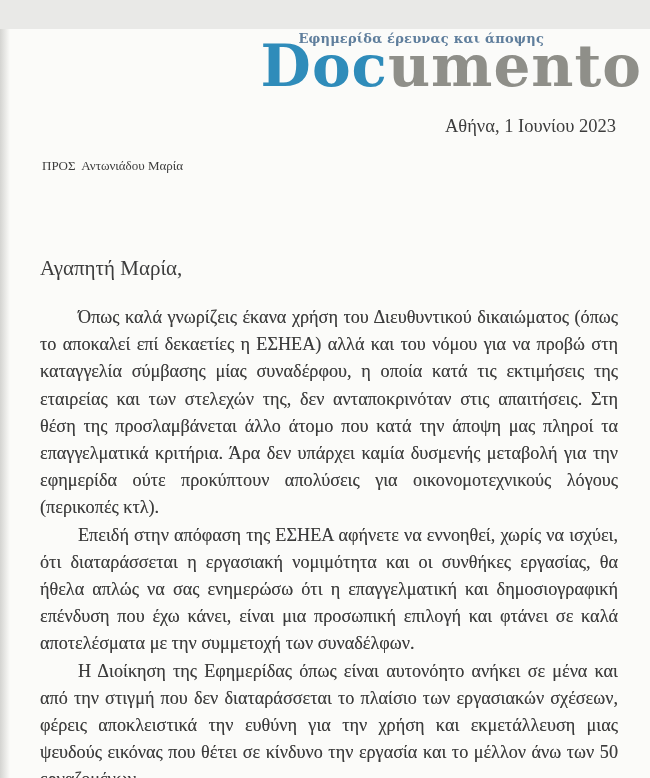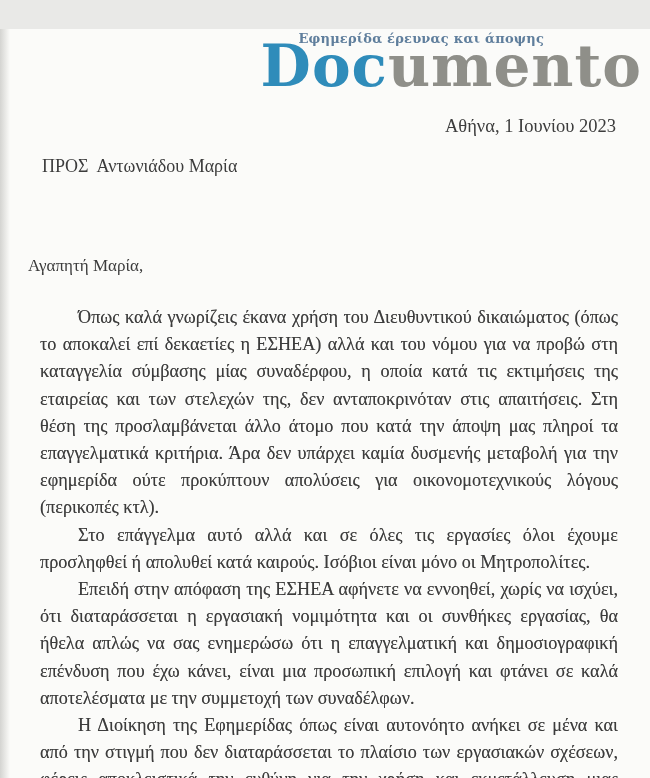--- a/index.html
+++ b/index.html
@@ -40,27 +40,27 @@
     margin-top:-3px;
     white-space:nowrap;
   }
 
   .date {
     position:absolute; top:87px; right:34px;
     font-size:18.5px;
   }
   .recipient {
     position:absolute; top:123px; left:42px;
-    font-size:18px; line-height:28px;
+    font-size:13px; line-height:28px;
   }
   .recipient .line1 { white-space:pre; }
   .recipient .line2 { padding-left:22px; }
   .salutation {
-    position:absolute; top:227px; left:28px;
-    font-size:17px;
+    position:absolute; top:227px; left:40px;
+    font-size:21px;
   }
   .body-text {
     position:absolute; top:275px; left:40px;
     width:578px;
     font-size:18.2px;
     line-height:27.2px;
     text-shadow:0 0 0.5px rgba(70,70,70,0.55);
   }
   .body-text p {
     margin:0;
@@ -83,18 +83,17 @@
   <div class="date">Αθήνα, 1 Ιουνίου 2023</div>
 
   <div class="recipient">
     <div class="line1">ΠΡΟΣ  Αντωνιάδου Μαρία</div>
   </div>
 
   <div class="salutation">Αγαπητή Μαρία,</div>
 
   <div class="body-text">
     <p>Όπως καλά γνωρίζεις έκανα χρήση του Διευθυντικού δικαιώματος (όπως το αποκαλεί επί δεκαετίες η ΕΣΗΕΑ) αλλά και του νόμου για να προβώ στη καταγγελία σύμβασης μίας συναδέρφου, η οποία κατά τις εκτιμήσεις της εταιρείας και των στελεχών της, δεν ανταποκρινόταν στις απαιτήσεις. Στη θέση της προσλαμβάνεται άλλο άτομο που κατά την άποψη μας πληροί τα επαγγελματικά κριτήρια. Άρα δεν υπάρχει καμία δυσμενής μεταβολή για την εφημερίδα ούτε προκύπτουν απολύσεις για οικονομοτεχνικούς λόγους (περικοπές κτλ).</p>
-    <p>Στο επάγγελμα αυτό αλλά και σε όλες τις εργασίες όλοι έχουμε προσληφθεί ή απολυθεί κατά καιρούς. Ισόβιοι είναι μόνο οι Μητροπολίτες.</p>
     <p>Επειδή στην απόφαση της ΕΣΗΕΑ αφήνετε να εννοηθεί, χωρίς να ισχύει, ότι διαταράσσεται η εργασιακή νομιμότητα και οι συνθήκες εργασίας, θα ήθελα απλώς να σας ενημερώσω ότι η επαγγελματική και δημοσιογραφική επένδυση που έχω κάνει, είναι μια προσωπική επιλογή και φτάνει σε καλά αποτελέσματα με την συμμετοχή των συναδέλφων.</p>
     <p>Η Διοίκηση της Εφημερίδας όπως είναι αυτονόητο ανήκει σε μένα και από την στιγμή που δεν διαταράσσεται  το πλαίσιο των εργασιακών σχέσεων, φέρεις αποκλειστικά την ευθύνη για την χρήση και εκμετάλλευση μιας ψευδούς εικόνας που θέτει σε κίνδυνο την εργασία και το μέλλον άνω των 50 εργαζομένων.</p>
   </div>
 
 </div>
 
 </body></html>

